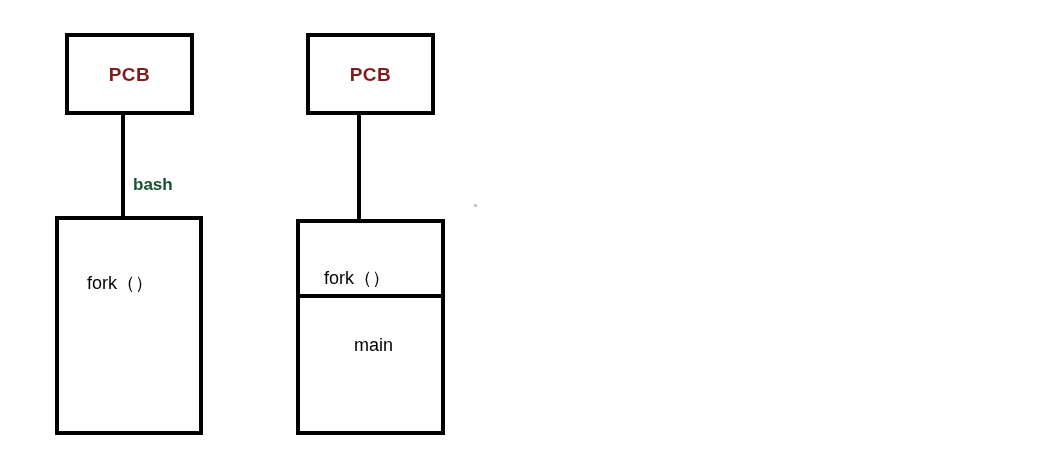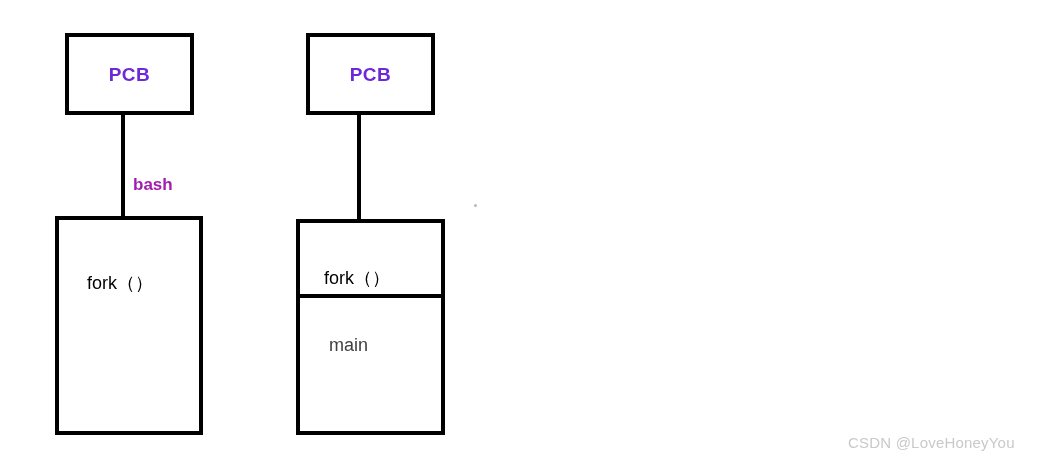--- a/index.html
+++ b/index.html
@@ -31,57 +31,58 @@
 
   
   .pcb-box {
     display: flex;
     align-items: center;
     justify-content: center;
   }
   .pcb-label {
     font-size: 19px;
     font-weight: bold;
-    color: #6d28d9;
+    color: #7f1d1d;
     letter-spacing: 0.5px;
     line-height: 1;
   }
 
   
   .connector {
     position: absolute;
     width: 4px;
     background: #000000;
   }
 
   
   .edge-label {
     position: absolute;
     font-size: 17px;
     font-weight: bold;
-    color: #a21caf;
+    color: #14532d;
     line-height: 1;
     white-space: nowrap;
   }
 
   
   .proc-box {
     background: #ffffff;
   }
 
   .proc-text {
     position: absolute;
     font-size: 18px;
     font-weight: normal;
     line-height: 1;
     white-space: nowrap;
     color: #000000;
   }
   .proc-text.accent {
-    color: #404040;
+    color: #000000;
+    margin-left: 25px;
   }
 
   
   .divider {
     position: absolute;
     height: 4px;
     background: #000000;
   }
 
   
@@ -129,15 +130,14 @@
 
     <span class="proc-text" style="left:24px; top:46px;">fork（）</span>
 
     <div class="divider" style="left:-4px; top:71px; width:149px;"></div>
 
     <span class="proc-text accent" style="left:29px; top:113px;">main</span>
   </div>
 
   <div class="dot-artifact" style="left:474px; top:204px;"></div>
 
-  <div class="watermark" style="left:848px; top:434px;">CSDN @LoveHoneyYou</div>
 
 </div>
 
 </body></html>

